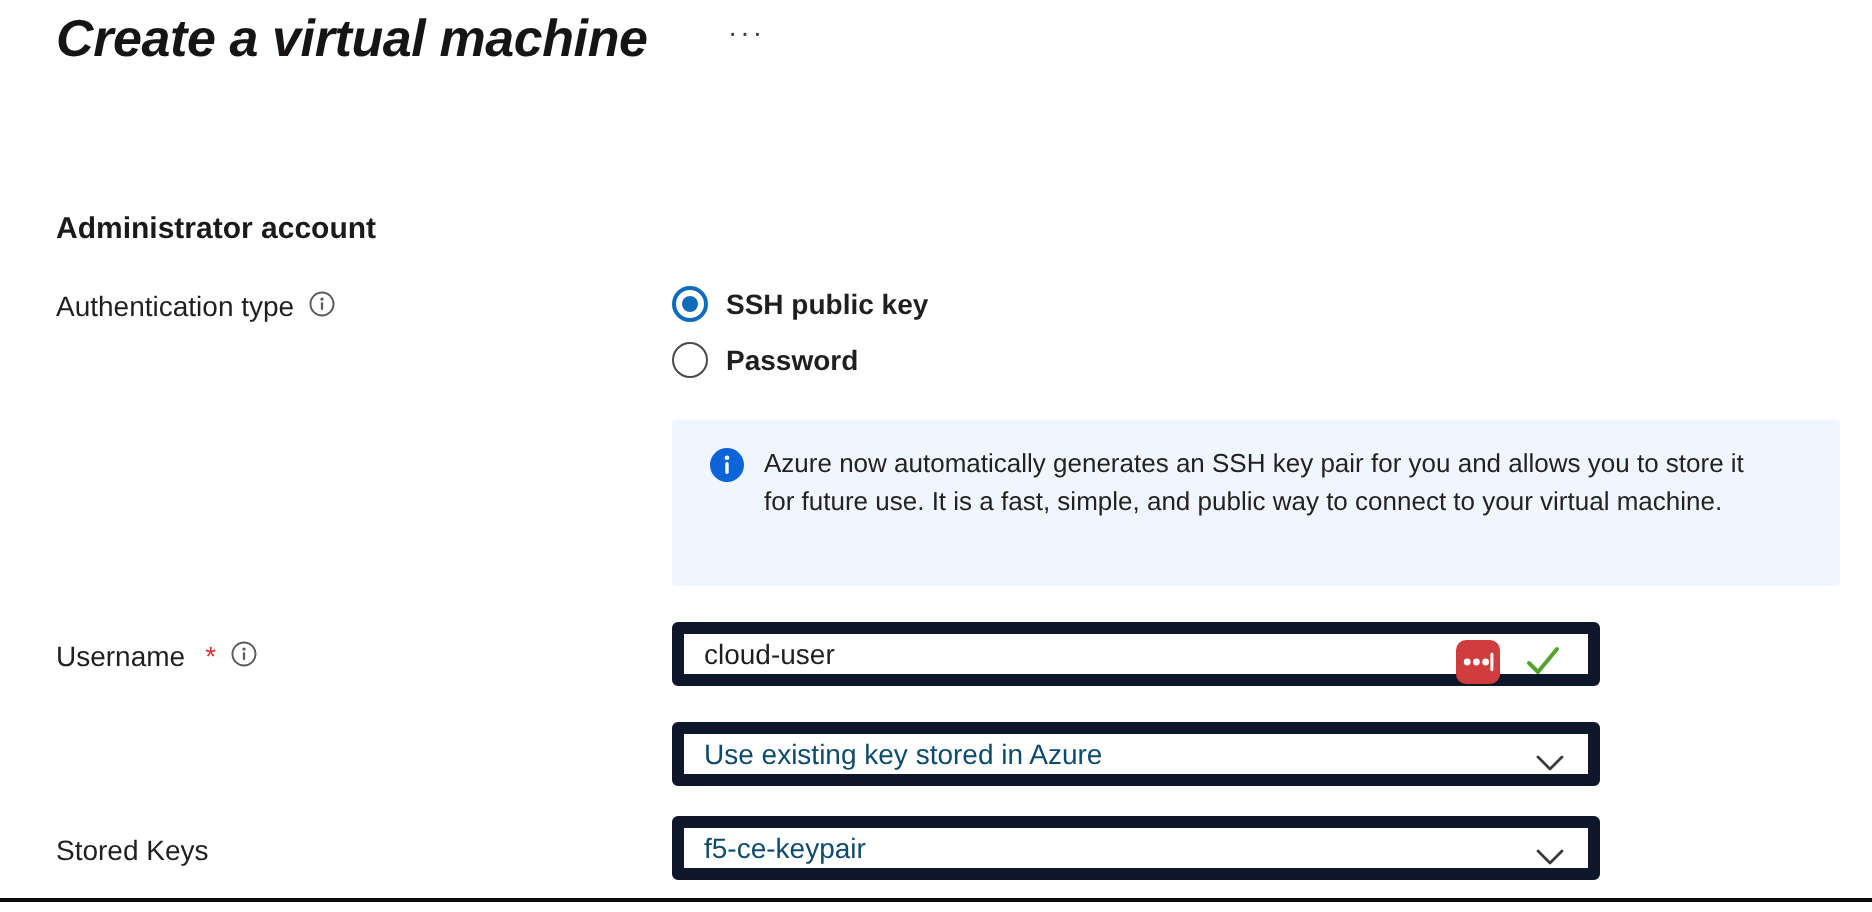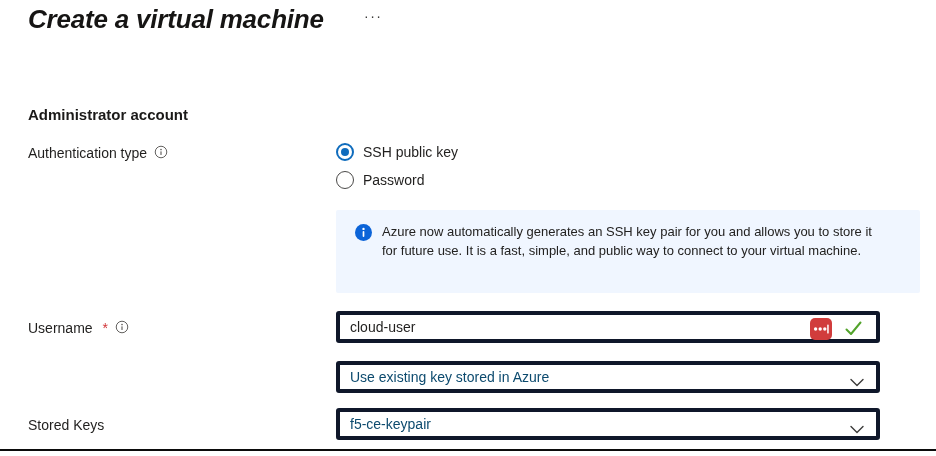--- a/index.html
+++ b/index.html
@@ -14,33 +14,33 @@
 
   
   .section-heading { position: absolute; left: 28px; top: 106px; font-size: 15px; font-weight: 700; color: #1b1a19; }
 
   
   .field-label { position: absolute; left: 28px; font-size: 14px; color: #201f1e; display: flex; align-items: flex-start; gap: 7px; }
   .required-star { color: #d13438; margin-left: 3px; }
   .info-icon { display: inline-flex; width: 14px; height: 14px; }
 
   
-  .radio-row { position: absolute; left: 336px; display: flex; align-items: center; gap: 9px; cursor: pointer; }
+  .radio-row { position: absolute; left: 336px; display: flex; align-items: center; gap: 9px; cursor: pointer; font-weight: bold; }
   .radio-circle { width: 18px; height: 18px; border-radius: 50%; border: 1px solid #4a4948; background: #fff; position: relative; flex: 0 0 auto; }
   .radio-circle.checked { border: 2px solid #0f6cbd; }
   .radio-circle.checked::after { content: ""; position: absolute; left: 50%; top: 50%; width: 8px; height: 8px; margin: -4px 0 0 -4px; border-radius: 50%; background: #0f6cbd; }
   .radio-label { font-size: 14px; color: #201f1e; }
 
   
   .info-banner { position: absolute; left: 336px; top: 210px; width: 584px; height: 83px; background: #f0f6ff; border-radius: 2px; display: flex; padding: 13px 38px 12px 19px; }
   .info-banner-icon { width: 17px; height: 17px; flex: 0 0 auto; margin-right: 10px; margin-top: 1px; }
   .info-banner-text { font-size: 13px; line-height: 1.45; color: #232221; }
 
   
-  .control-box { position: absolute; left: 336px; width: 544px; height: 32px; border: 4px solid #0f172a; border-radius: 3px; background: #fff; display: flex; align-items: center; }
+  .control-box { position: absolute; left: 336px; width: 464px; height: 32px; border: 6px solid #0f172a; border-radius: 3px; background: #fff; display: flex; align-items: center; }
   .text-input { width: 100%; height: 100%; border: none; outline: none; font-family: "Liberation Sans", sans-serif; font-size: 14px; color: #201f1e; padding: 0 74px 0 10px; background: transparent; }
   .dropdown { cursor: pointer; justify-content: space-between; padding: 0 12px 0 10px; }
   .dropdown-value { font-size: 14px; color: #0c4a6e; }
   .chevron-icon { width: 14px; height: 9px; flex: 0 0 auto; }
 
   .pwd-manager-icon { position: absolute; right: 44px; top: 3px; width: 22px; height: 22px; cursor: pointer; }
   .valid-check-icon { position: absolute; right: 14px; top: 6px; width: 17px; height: 15px; }
 
   
   .bottom-edge { position: absolute; left: 0; top: 449px; width: 936px; height: 2px; background: #0b0b0b; }

